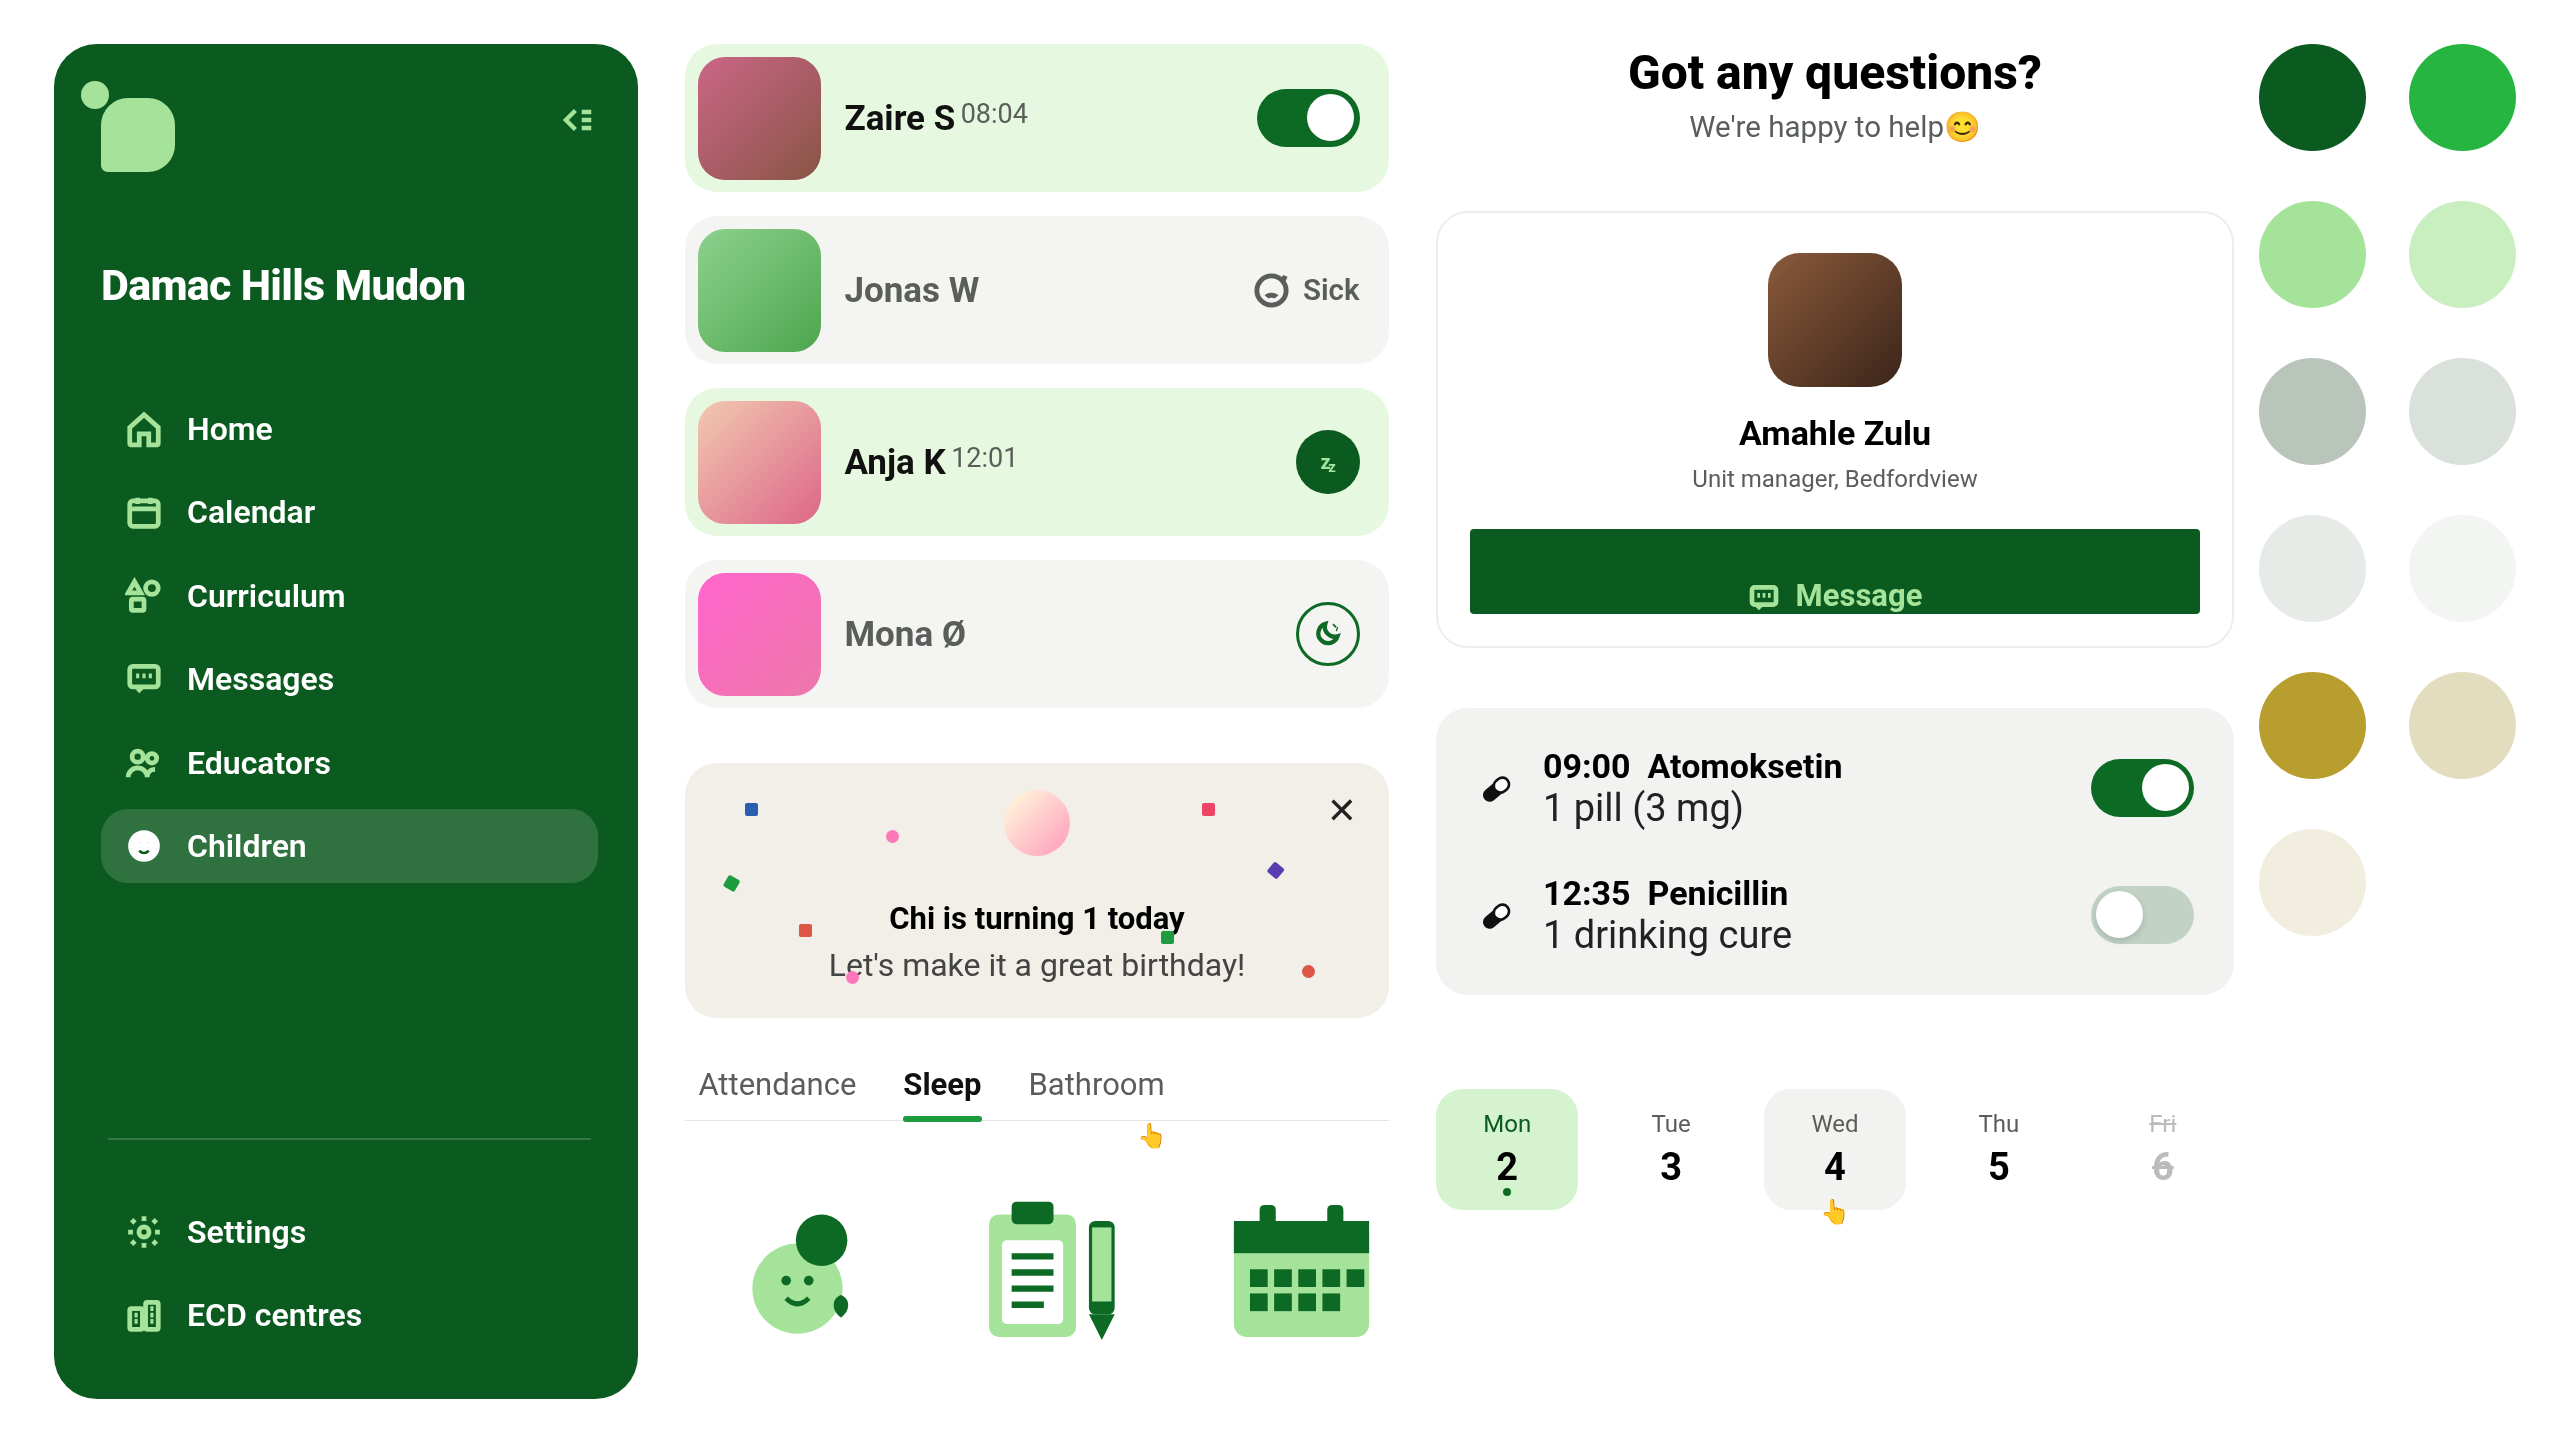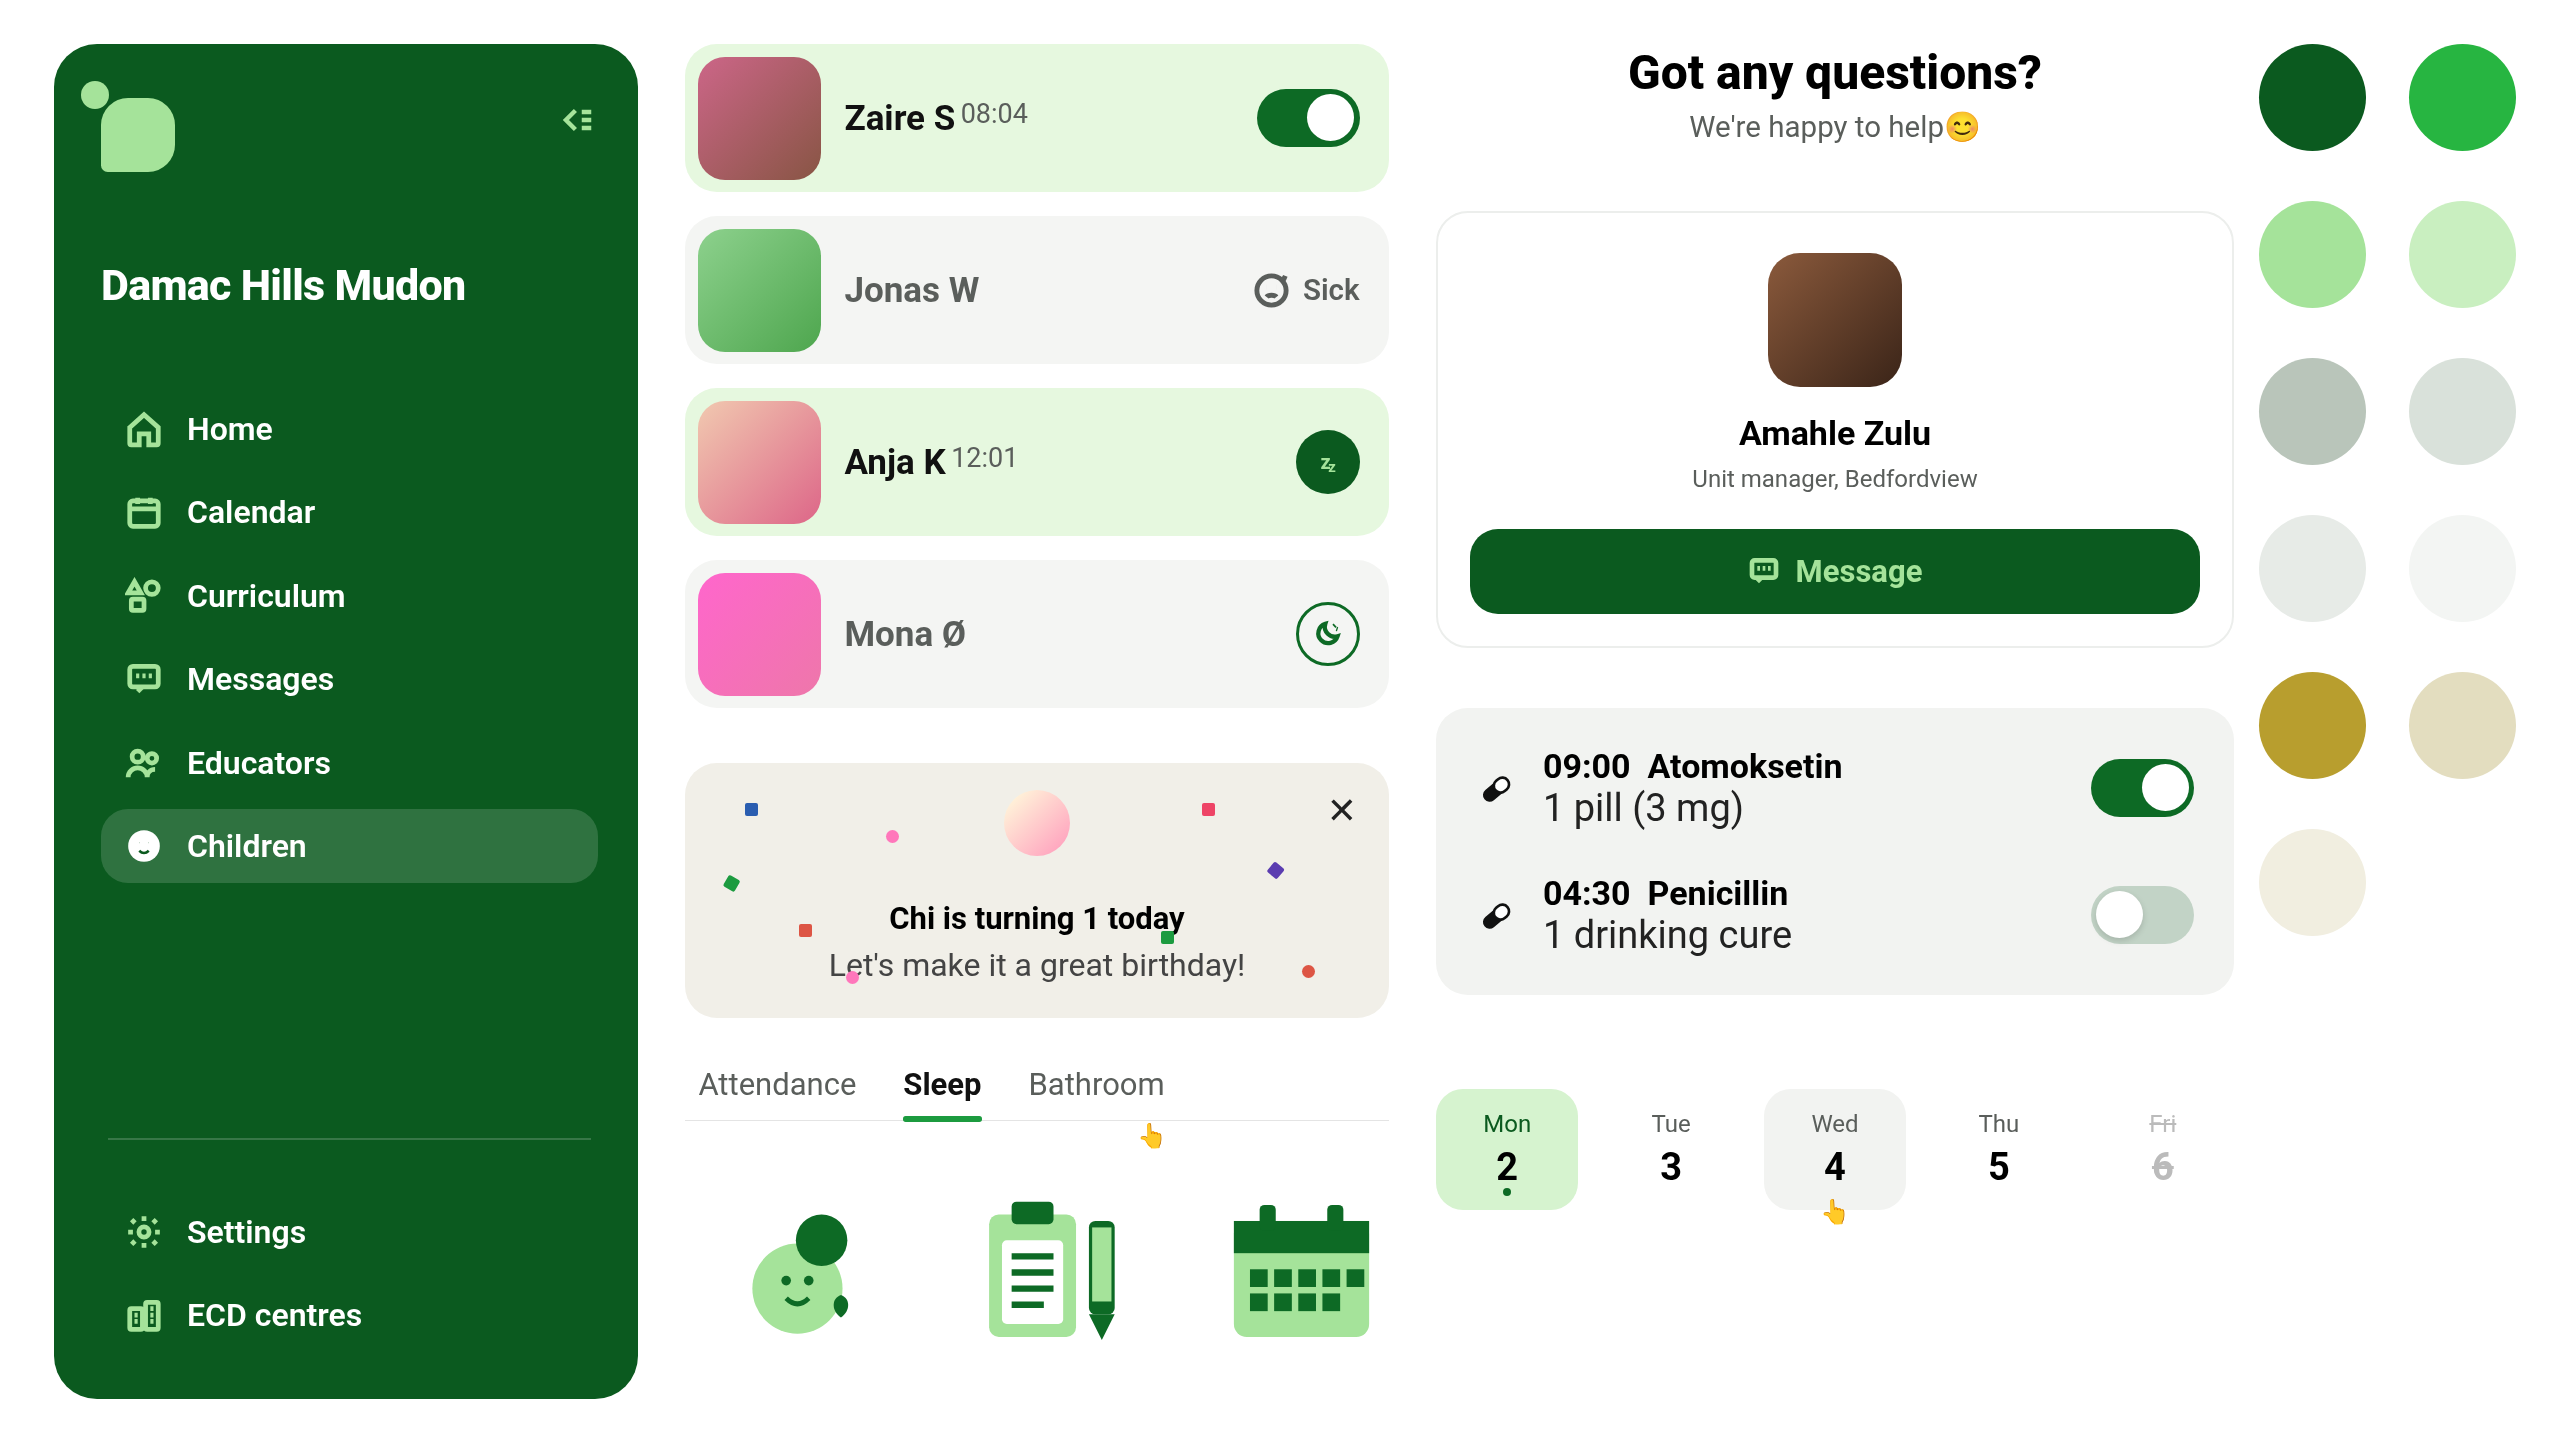--- a/index.html
+++ b/index.html
@@ -94,22 +94,22 @@
   .qa-title{font-size:48px;font-weight:800;margin:0 0 9.4px 0;}
   .qa-sub{font-size:29.5px;color:var(--text-600);}
   .contact-card{
     border:2px solid #eceeec;border-radius:32px;padding:40px 32px 32px 32px;
     display:flex;flex-direction:column;align-items:center;gap:12px;margin-top:27px;
   }
   .contact-avatar{width:134px;height:134px;border-radius:32px;background:linear-gradient(135deg,#8b5a3c,#3a2418);}
   .contact-name{font-size:34px;font-weight:700;margin-top:13.4px;}
   .contact-role{font-size:24px;color:var(--text-600);}
   .msg-btn{
-    margin-top:24px;width:100%;height:85px;border-radius:28px;background:var(--green-900);
-    color:var(--green-300);font-size:31px;font-weight:700;display:flex;align-items:center;justify-content:center;gap:16px;cursor:pointer;
+    margin-top:24px;width:100%;height:85px;border-radius:4px;background:var(--green-900);
+    color:var(--green-300);font-size:31px;font-weight:700;display:flex;align-items:flex-end;justify-content:center;gap:16px;cursor:pointer;
   }
   .msg-btn svg{width:32px;height:32px;stroke:var(--green-300);fill:none;stroke-width:3.5;}
 
   .med-card{background:var(--grey-100);border-radius:32px;padding:38px 40px;display:flex;flex-direction:column;gap:43px;margin-top:20px;}
   .med-row{display:flex;align-items:center;gap:27px;}
   .pill-icon{width:40px;height:40px;flex:none;}
   .med-txt{flex:1;}
   .med-title{font-size:34px;font-weight:700;}
   .med-sub{font-size:38px;color:#222;}
   .toggle-off{width:103px;height:58px;border-radius:40px;background:#c2d3c6;position:relative;cursor:pointer;flex:none;}
@@ -357,21 +357,21 @@
         <div class="med-sub">1 pill (3 mg)</div>
       </div>
       <div class="toggle"></div>
     </div>
     <div class="med-row">
       <svg class="pill-icon" viewBox="0 0 24 24">
           <rect x="3" y="9" width="18" height="8" rx="4" transform="rotate(-40 12 13)" fill="#111"></rect>
           <rect x="11.5" y="9" width="9.5" height="8" rx="4" transform="rotate(-40 12 13)" fill="#fff" stroke="#111" stroke-width="1.6"></rect>
         </svg>
       <div class="med-txt">
-        <div class="med-title"><span>04:30</span>&nbsp;&nbsp;<span>Penicillin</span></div>
+        <div class="med-title"><span>12:35</span>&nbsp;&nbsp;<span>Penicillin</span></div>
         <div class="med-sub">1 drinking cure</div>
       </div>
       <div class="toggle-off"></div>
     </div>
   </div>
 
   <div class="week">
     <div class="day sel">
       <span class="dow">Mon</span>
       <span class="num">2</span>

